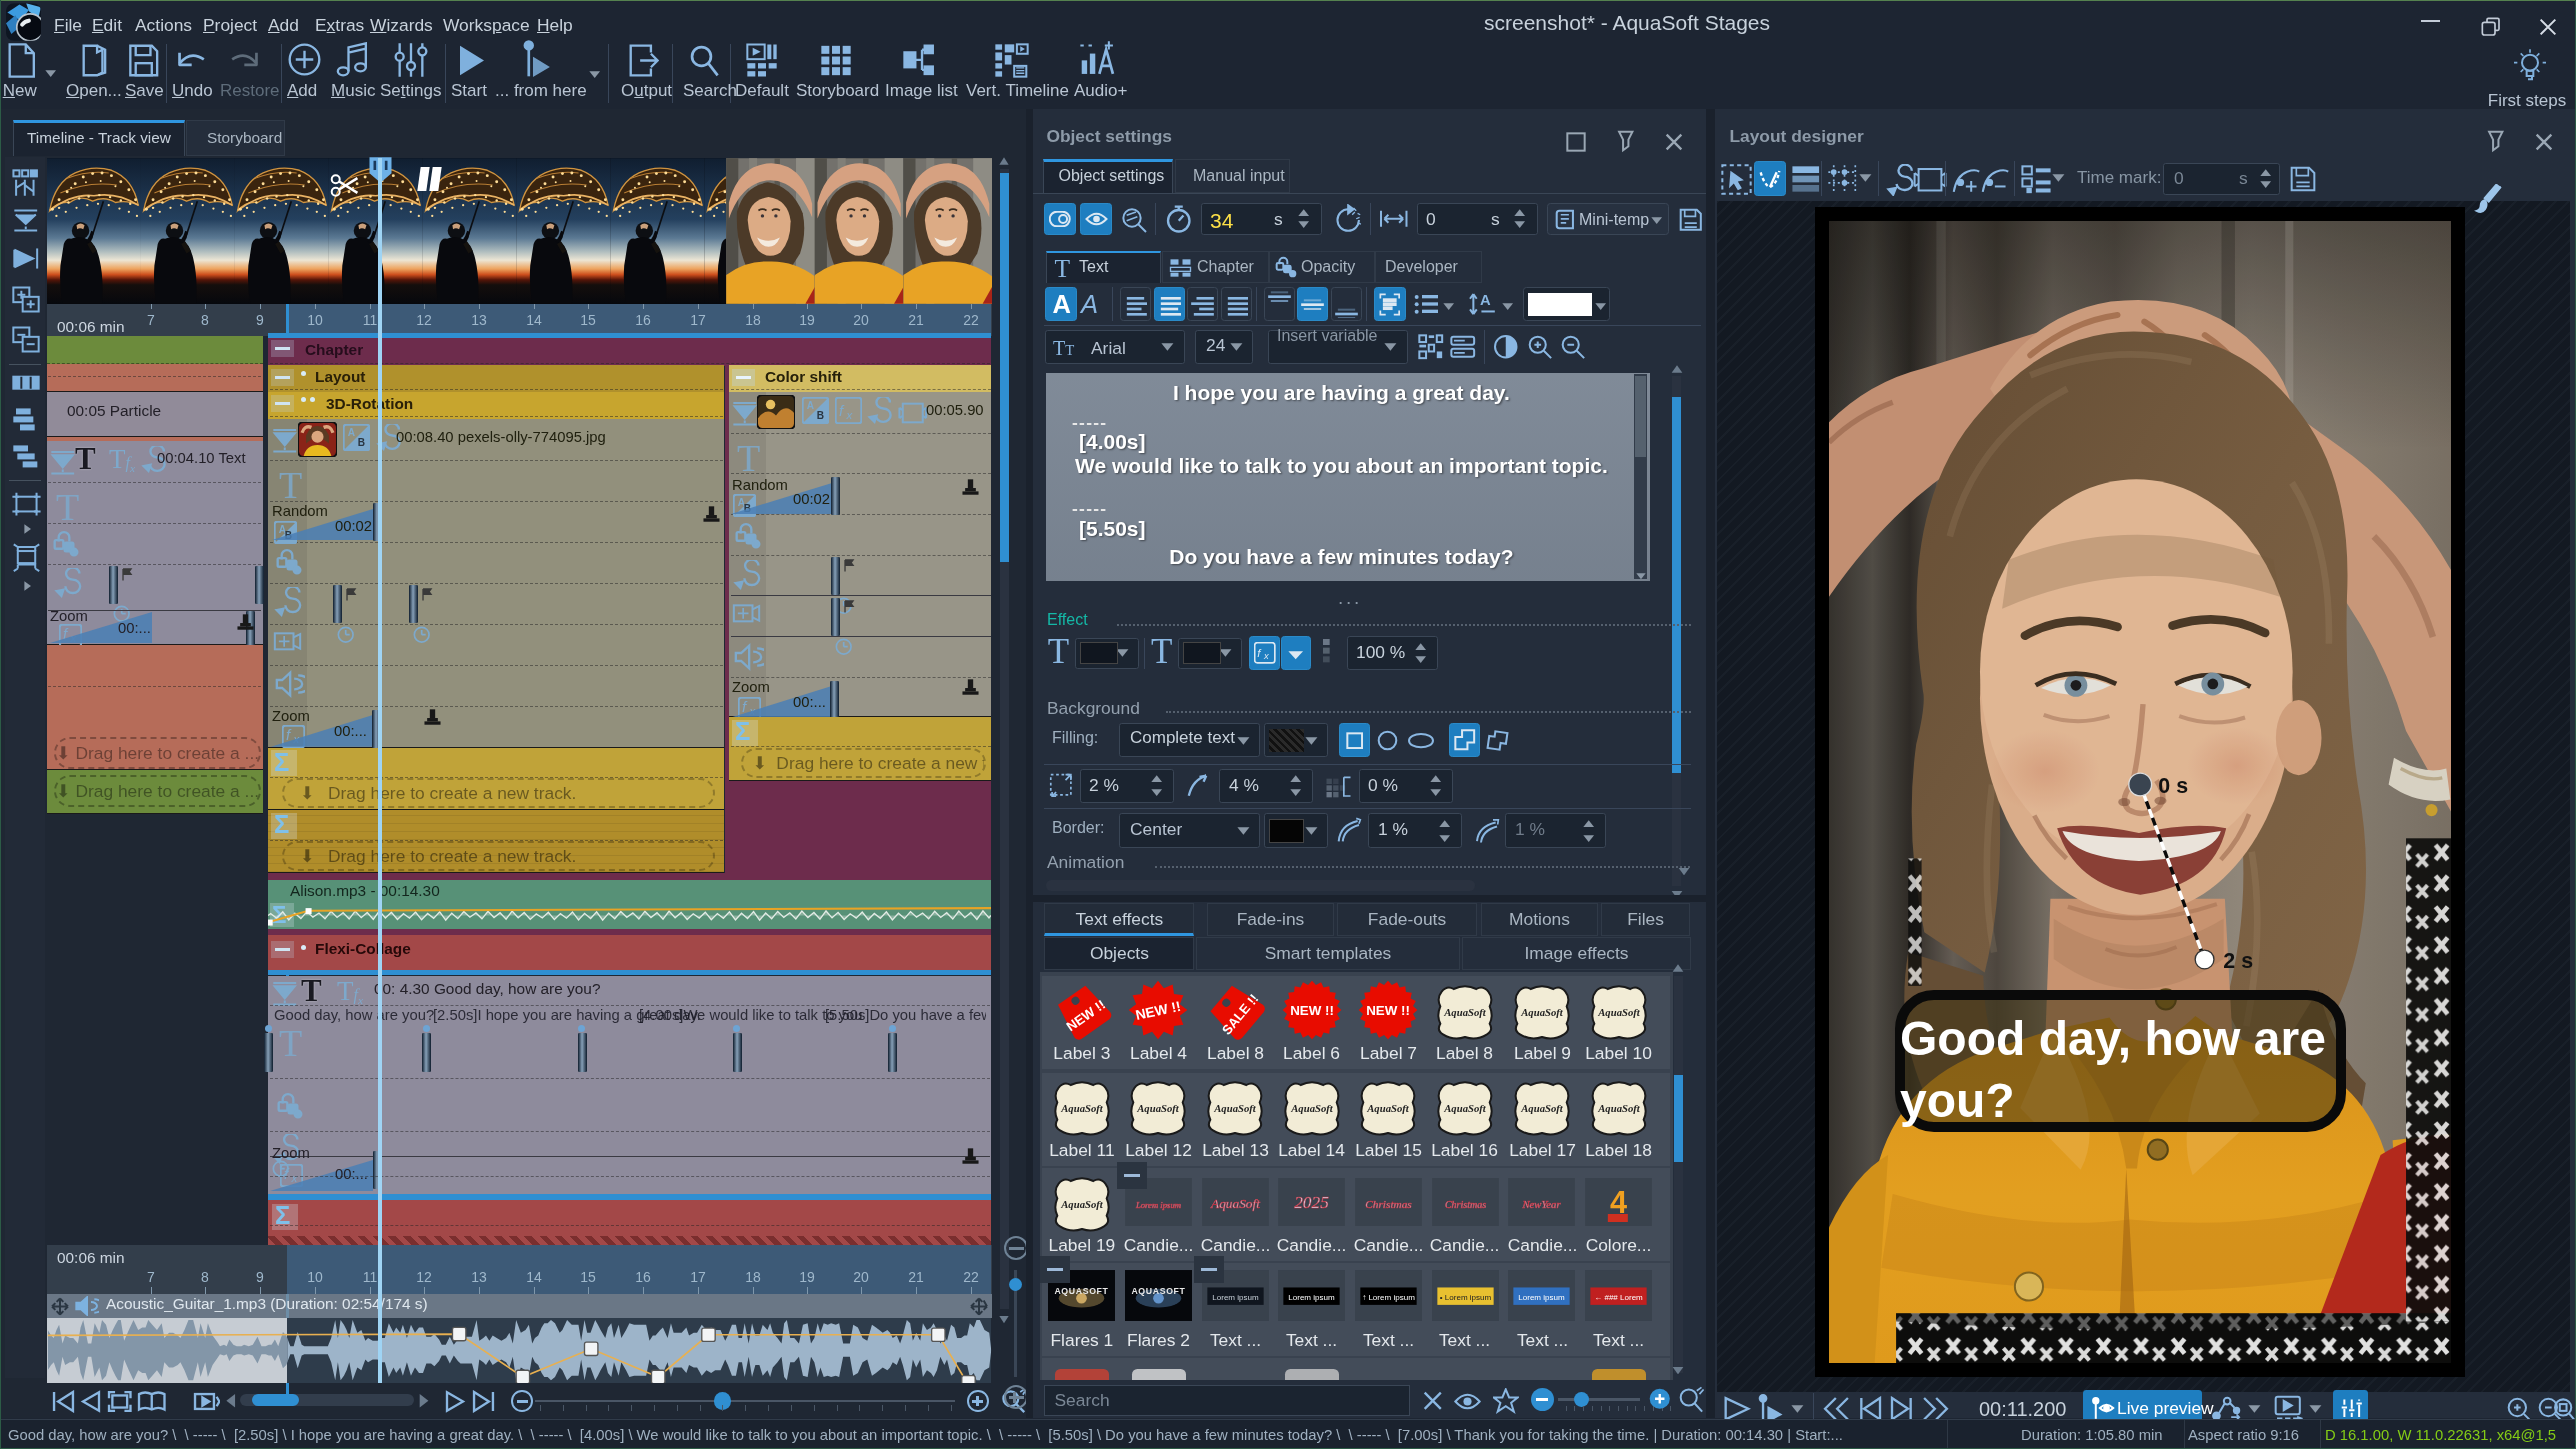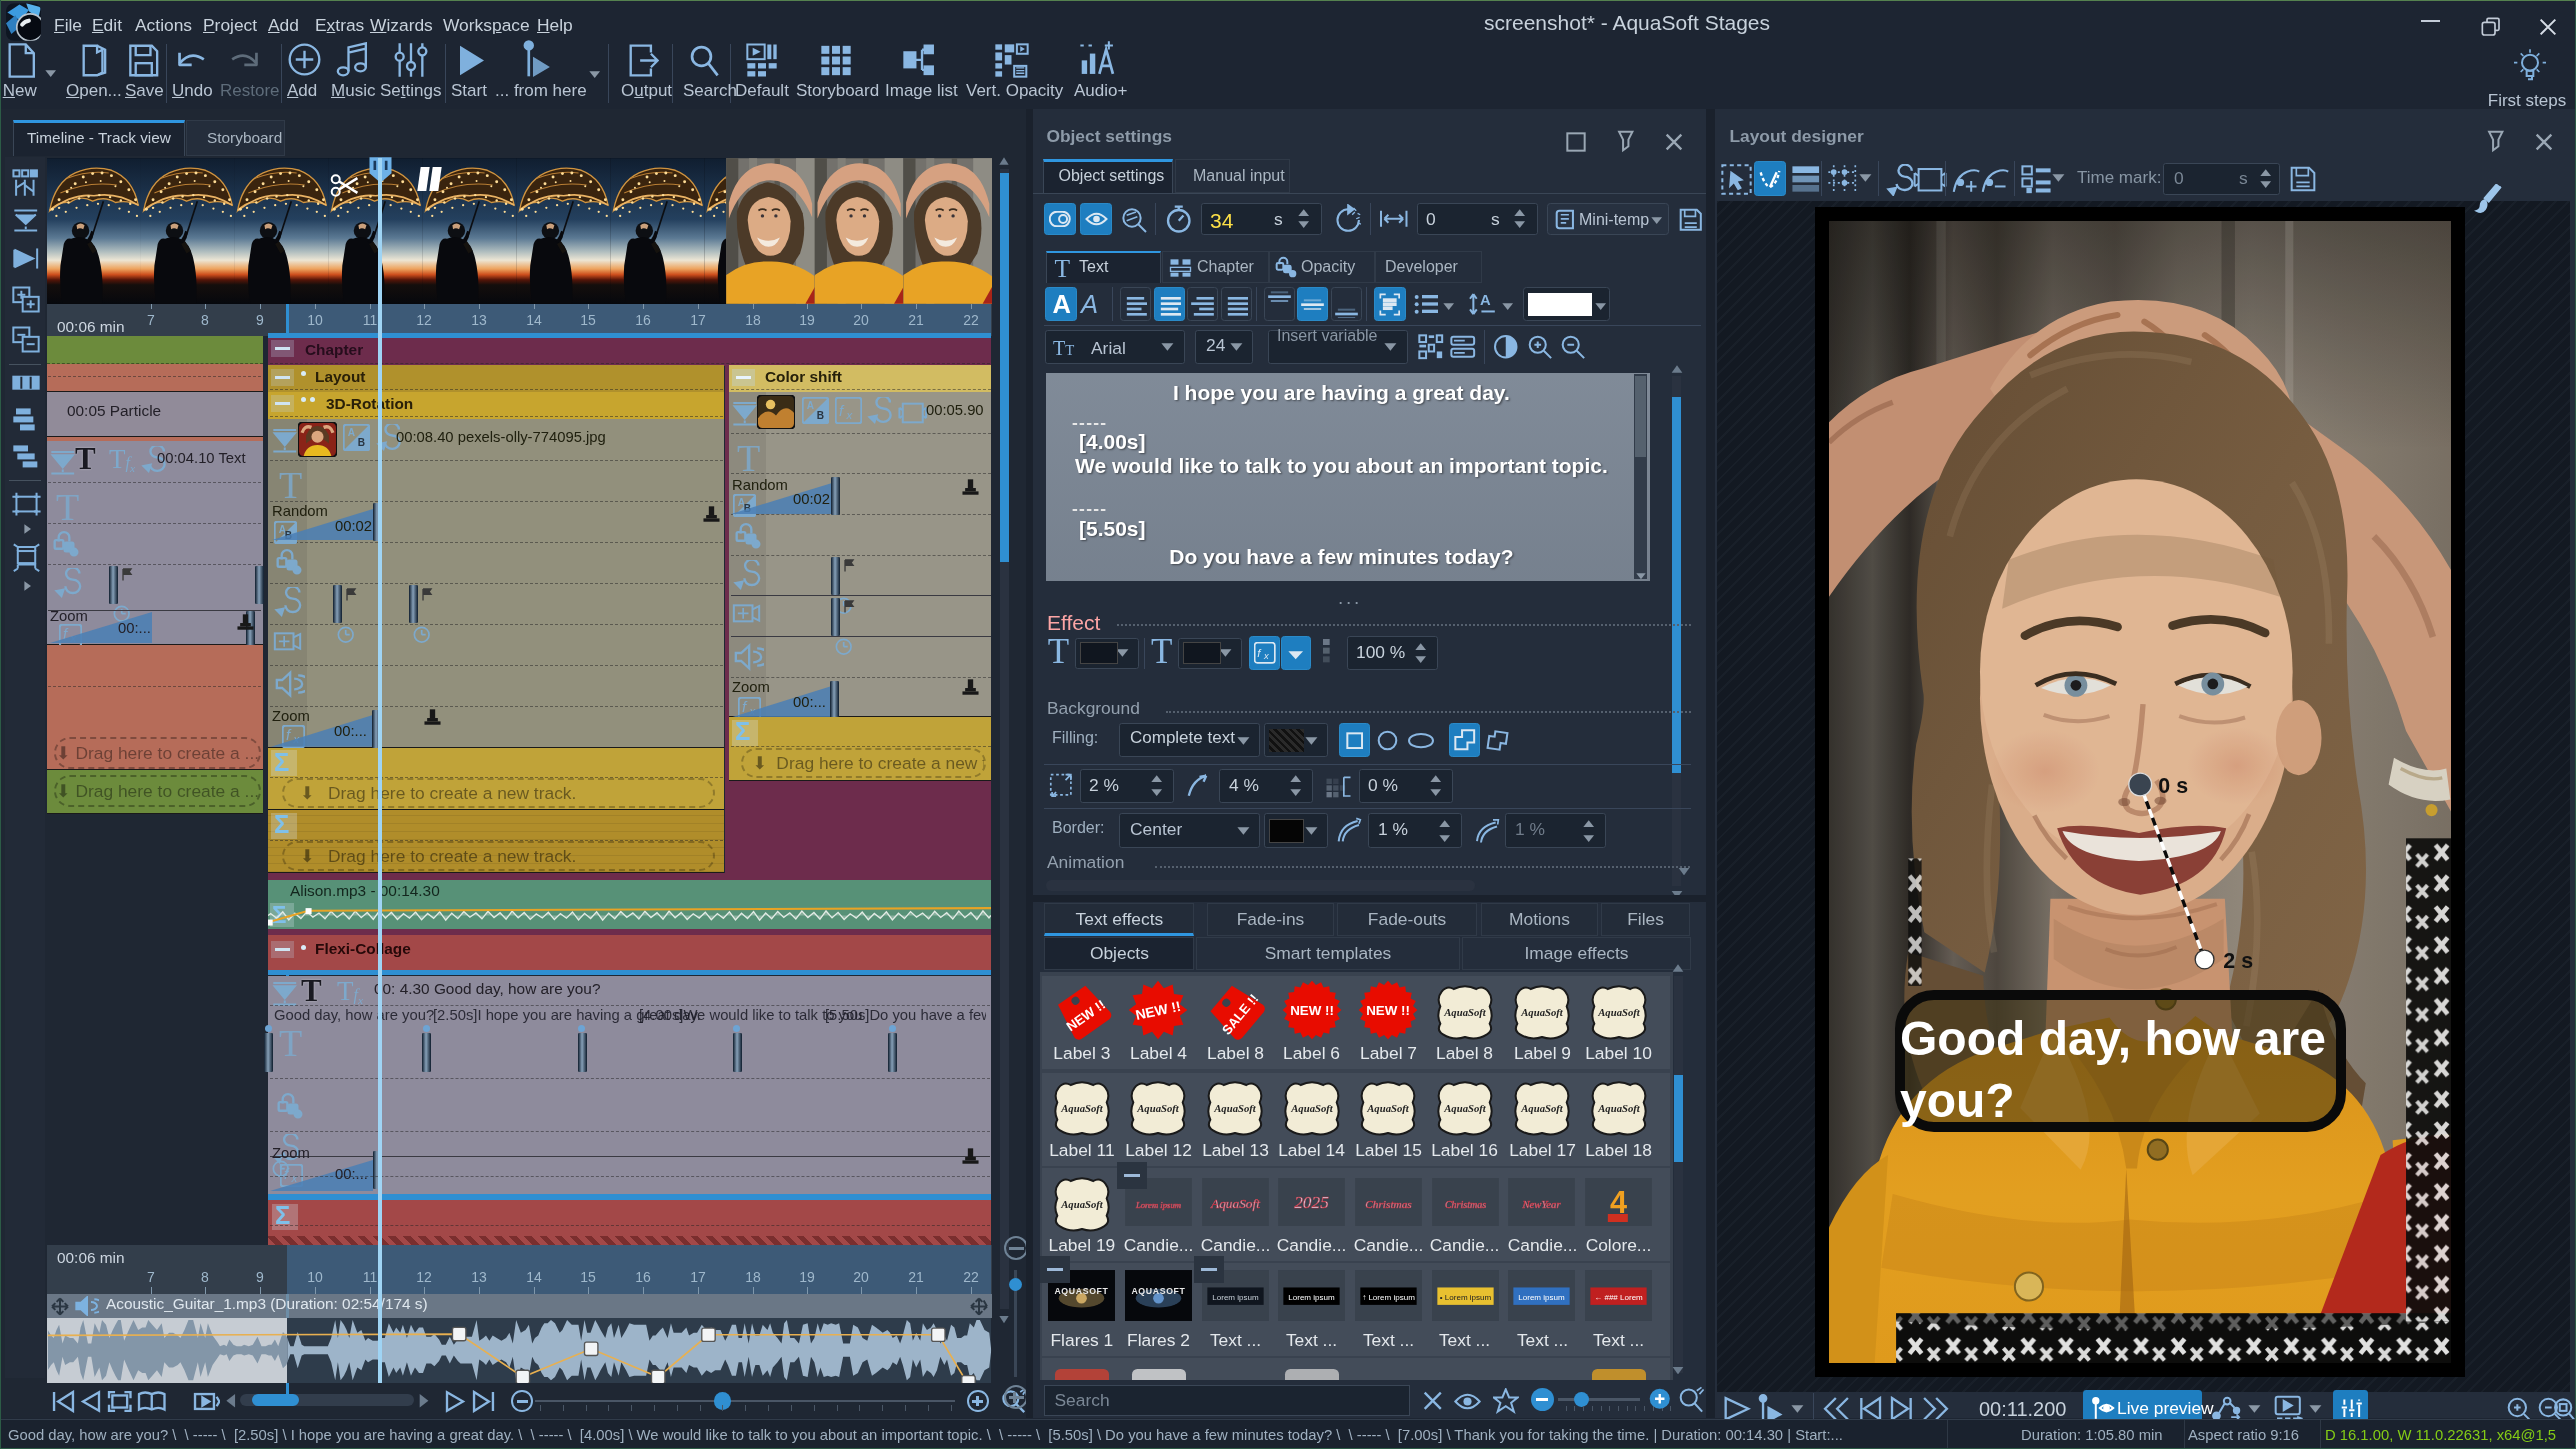--- a/index.html
+++ b/index.html
@@ -190,21 +190,21 @@
         <rect x="16" y="2" width="14" height="12"></rect>
         <rect x="2" y="14" width="10" height="12"></rect>
         <rect x="2" y="30" width="10" height="8"></rect>
         <rect x="2" y="42" width="10" height="8"></rect>
         <rect x="16" y="18" width="10" height="14"></rect>
         <rect x="34" y="2" width="16" height="14" fill="none" stroke="#8ab7e2" stroke-width="3"></rect>
         <path d="M39 5 L46 9 L39 13 z"></path>
         <rect x="30" y="34" width="18" height="16" fill="none" stroke="#8ab7e2" stroke-width="3"></rect>
         <path d="M33 37 h12 M33 41 h12 M33 45 h12" stroke="#8ab7e2" stroke-width="2"></path>
       </svg>
-    <div class="abs lbl" style="left:966px;top:42px;">Vert. Opacity</div>
+    <div class="abs lbl" style="left:966px;top:42px;">Vert. Timeline</div>
 
     <svg class="abs" style="left:1079px;top:1.3px;" width="38" height="38" viewBox="0 0 56 56" fill="#8ab7e2">
         <path d="M2 8 h8 M14 8 h8" stroke="#8ab7e2" stroke-width="3" stroke-dasharray="5 4" fill="none"></path>
         <rect x="4" y="30" width="8" height="20"></rect>
         <rect x="16" y="20" width="8" height="30"></rect>
         <path d="M30 50 L40 14 L50 50 M34 38 h12" stroke="#8ab7e2" stroke-width="4" fill="none"></path>
         <path d="M44 2 v12 M38 8 h12" stroke="#8ab7e2" stroke-width="3" fill="none"></path>
       </svg>
     <div class="abs lbl" style="left:1074px;top:42px;">Audio+</div>
 
@@ -1334,21 +1334,21 @@
       </svg>
 <div class="abs" style="left:639px;top:267px;width:9.4px;height:510px;background:#2a3240;"></div>
 <div class="abs" style="left:639px;top:288px;width:9.4px;height:376px;background:#2f8fd2;"></div>
 <svg class="abs" style="left:638px;top:255px;" width="12" height="9.4" viewBox="0 0 18 14">
         <path d="M9 2 L17 13 H1 z" fill="#6b7b8c"></path>
       </svg>
 <svg class="abs" style="left:638px;top:780px;" width="12" height="9.4" viewBox="0 0 18 14">
         <path d="M1 3 H17 L9 14 z" fill="#6b7b8c"></path>
       </svg>
 <div class="abs" style="left:305px;top:478px;font-size:19px;color:#8a97a5;letter-spacing:2.7px;">...</div>
-<div class="abs" style="left:14px;top:502px;font-size:21px;color:#fca5a5;">Effect</div>
+<div class="abs" style="left:14px;top:502px;font-size:16px;color:#14b8a6;">Effect</div>
 <div class="abs" style="left:84px;top:515px;width:574px;height:0;border-top:2.7px dotted #55606e;"></div>
 <div class="abs" style="left:14.8px;top:523px;font-family:'Liberation Serif',serif;font-size:35px;color:#8ab7e2;">T</div>
 <div class="abs" style="left:42px;top:529px;width:64px;height:31px;background:#1b2430;border:1.3px solid #3a4656;border-radius:2.7px;"></div>
 <div class="abs" style="left:52px;top:532px;font-size:17.4px;color:#b9c5d3;white-space:nowrap;overflow:hidden;max-width:31px;"></div>
 <svg class="abs" style="left:82px;top:539px;" width="14.8" height="10.7" viewBox="0 0 22 16">
         <path d="M2 2 L11 13 L20 2 z" fill="#8a97a5"></path>
       </svg>
 <div class="abs" style="left:47px;top:533px;width:38px;height:21.5px;background:#10161f;border:0.7px solid #444;"></div>
 <div class="abs" style="left:111px;top:529px;width:1.3px;height:31px;background:#39465a;"></div>
 <div class="abs" style="left:118px;top:523px;font-family:'Liberation Serif',serif;font-size:35px;color:#8ab7e2;">T</div>

